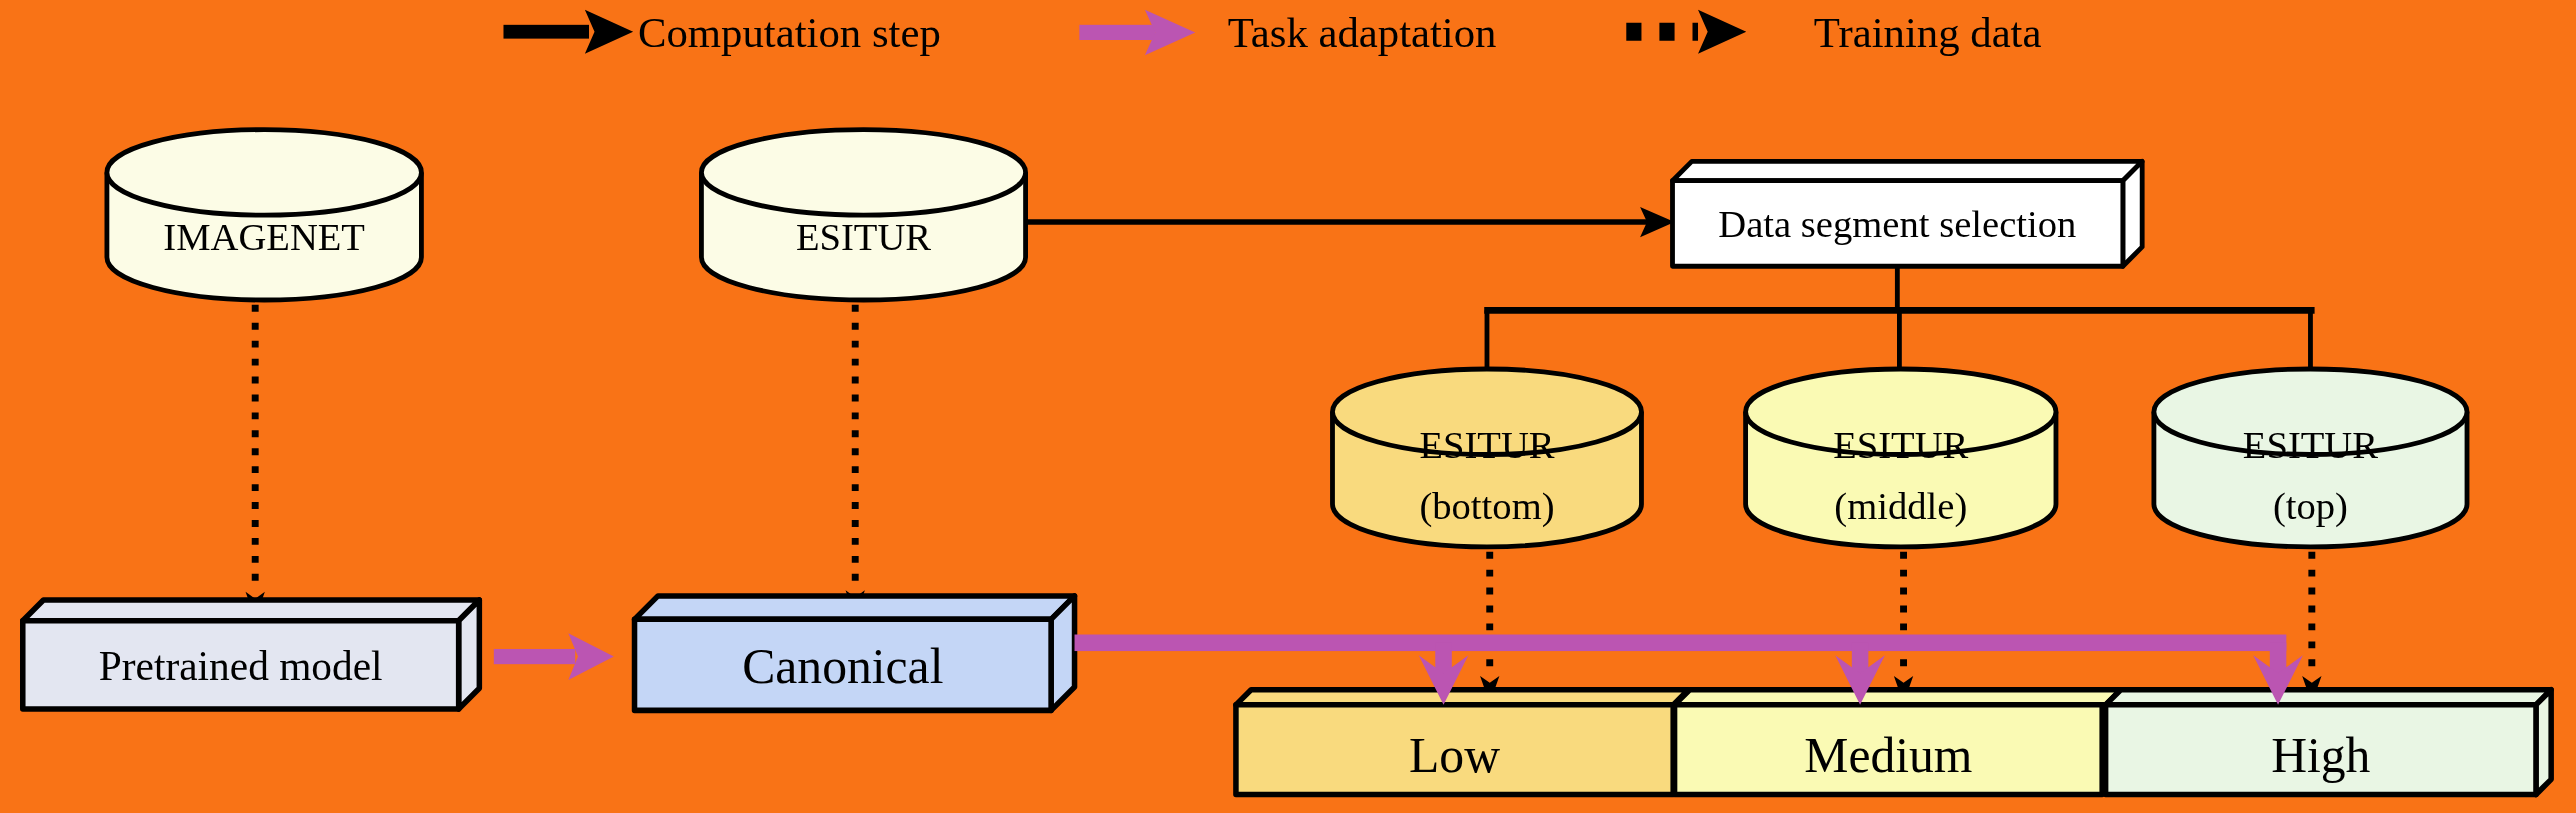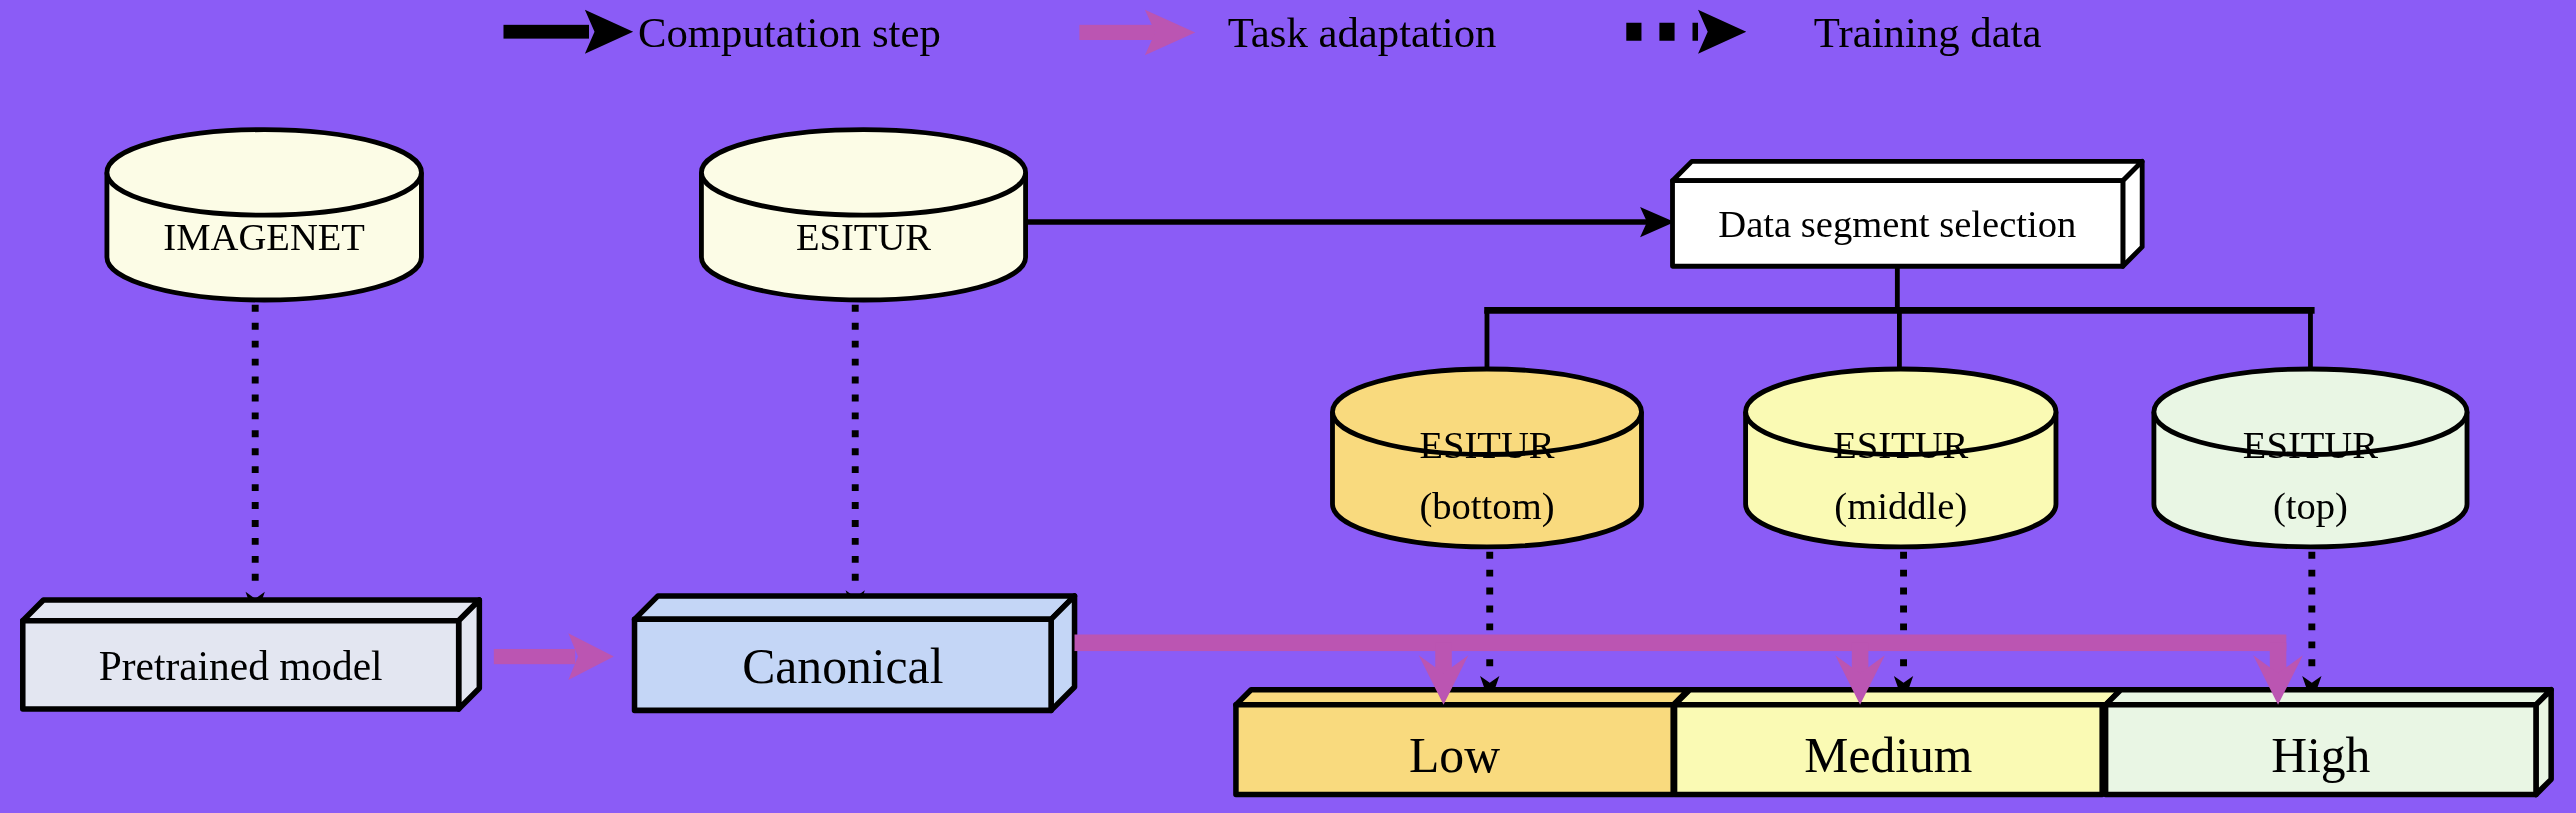--- a/index.html
+++ b/index.html
@@ -2,21 +2,21 @@
 <html style="font-size:11px"><head>
 <meta charset="utf-8">
 <style>
   html, body {
     margin: 0;
     padding: 0;
     background: #ffffff;
   }
   .diagram-wrap {
     width: 100%;
-    background: #8b5cf6;
+    background: #f97316;
     text-align: center;
   }
   svg {
     display: block;
     width: 100%;
     height: auto;
   }
   text {
     font-family: "Liberation Serif", "DejaVu Serif", serif;
     fill: #000000;

